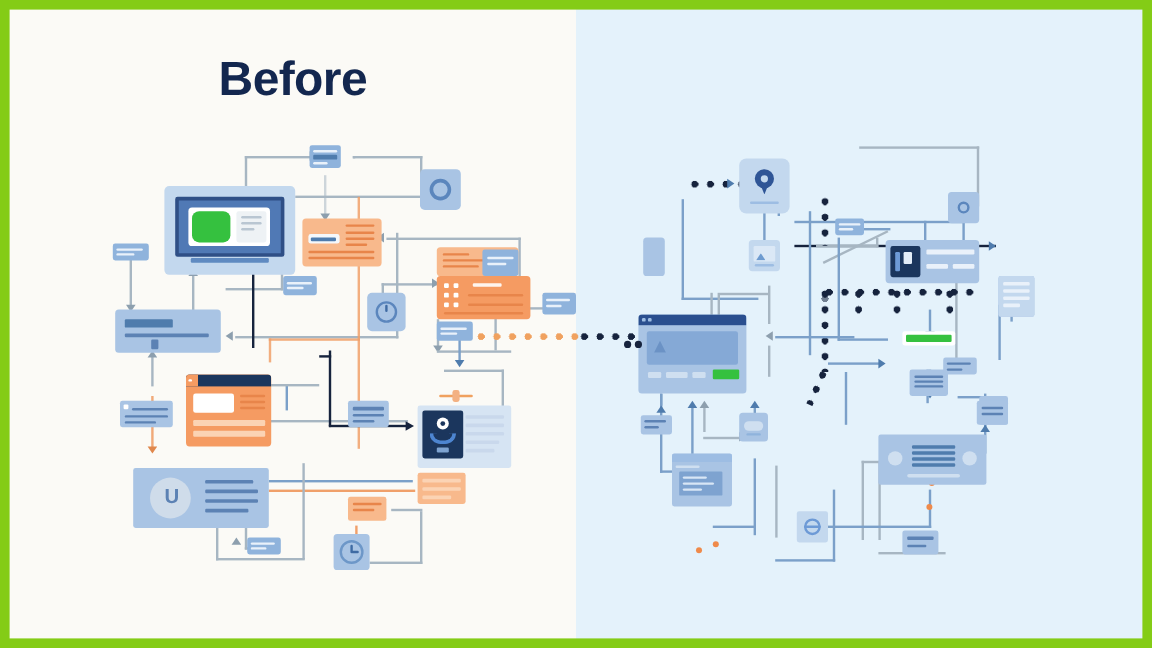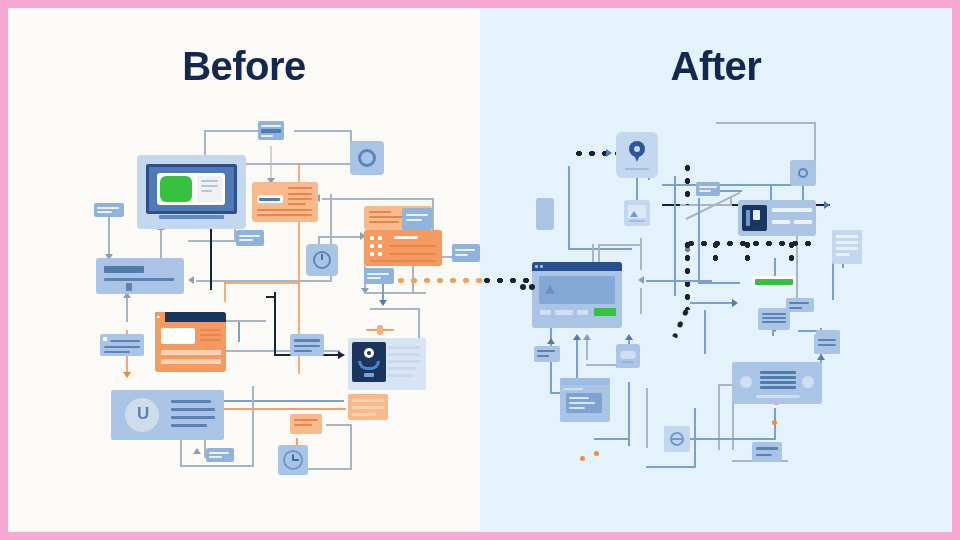--- a/index.html
+++ b/index.html
@@ -1,20 +1,20 @@
 <!DOCTYPE html>
 <html><head>
 <meta charset="utf-8">
 <style>
   html,body{margin:0;padding:0;}
   body{
     width:960px;height:540px;overflow:hidden;background:#ffffff;
     font-family:"Liberation Sans", sans-serif;
   }
-  #stage{position:relative;width:960px;height:540px;background:#f9a8d4;}
+  #stage{position:relative;width:960px;height:540px;background:#84cc16;}
 
   .panel{position:absolute;top:8px;height:524px;overflow:hidden;}
   #panel-before{left:8px;width:472px;background:#fbfaf6;}
   #panel-after{left:480px;width:472px;background:#e4f2fb;}
 
   .panel-title{
     position:absolute;top:38px;width:100%;text-align:center;
     font-size:40px;font-weight:bold;color:#13274f;letter-spacing:-0.5px;
     line-height:1;
   }
@@ -342,21 +342,20 @@
       <div class="node blue-l r3" style="left:270px;top:437px;width:30px;height:30px;">
         <div class="circ" style="left:5px;top:5px;width:20px;height:20px;border:2px solid #6d97c8;box-sizing:border-box;"></div>
         <div class="ln" style="left:14px;top:9px;width:2px;height:7px;background:#3f6ba3;"></div>
         <div class="ln" style="left:15px;top:14px;width:6px;height:2px;background:#3f6ba3;"></div>
       </div>
 
     </div>
   </div>
 
   <div class="panel" id="panel-after">
-    <div class="panel-title">After</div>
 
     <div class="canvas">
 
       <div class="conn-b" style="left:88px;top:158px;width:2px;height:84px;"></div>
       <div class="conn-b" style="left:88px;top:240px;width:64px;height:2px;"></div>
 
       <div class="dotline-d" style="left:94px;top:142px;width:44px;"></div>
       <div class="arrow ar-rb" style="left:126px;top:141px;"></div>
 
       <div class="conn-b" style="left:182px;top:176px;width:142px;height:2px;"></div>

